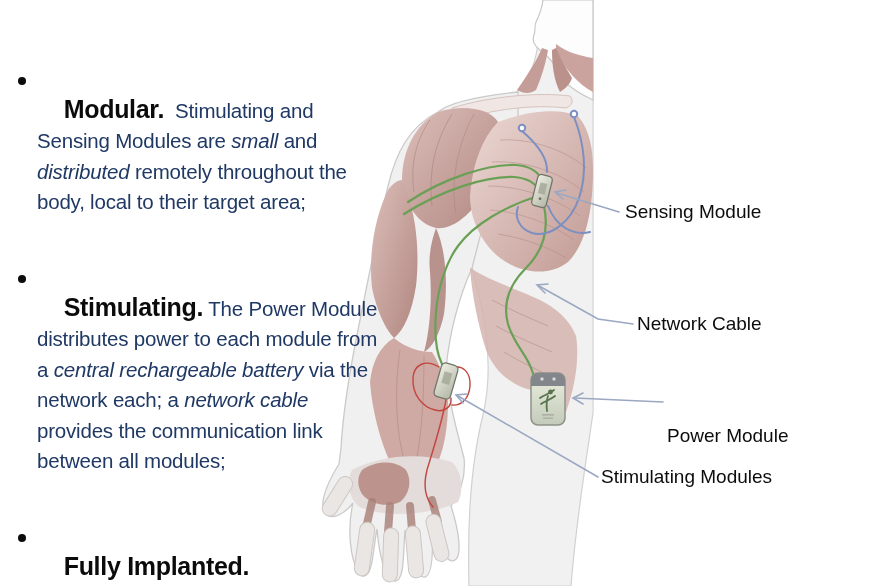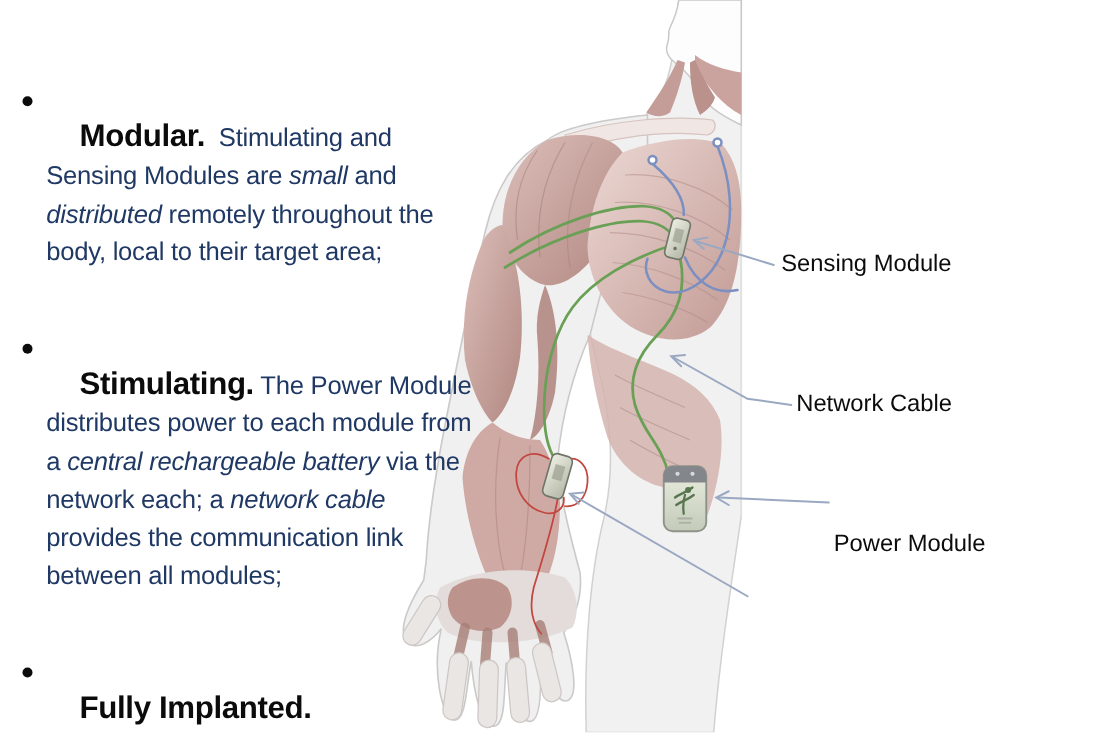--- a/index.html
+++ b/index.html
@@ -194,14 +194,15 @@
       <span class="dot"></span><span class="head">Stimulating.</span><span class="btxt"> The Power Module distributes power to each module from a </span><span class="btxt i">central rechargeable battery</span><span class="btxt"> via the network each; a </span><span class="btxt i">network cable</span><span class="btxt"> provides the communication link between all modules;</span>
     </li>
     <li>
       <span class="dot"></span><span class="head">Fully Implanted.</span>
     </li>
   </ul>
 
   <div class="lbl lbl-sensing">Sensing Module</div>
   <div class="lbl lbl-network">Network Cable</div>
   <div class="lbl lbl-power">Power Module</div>
+  <div class="lbl lbl-stimulating">Stimulating Modules</div>
 
 </div>
 
 </body></html>

